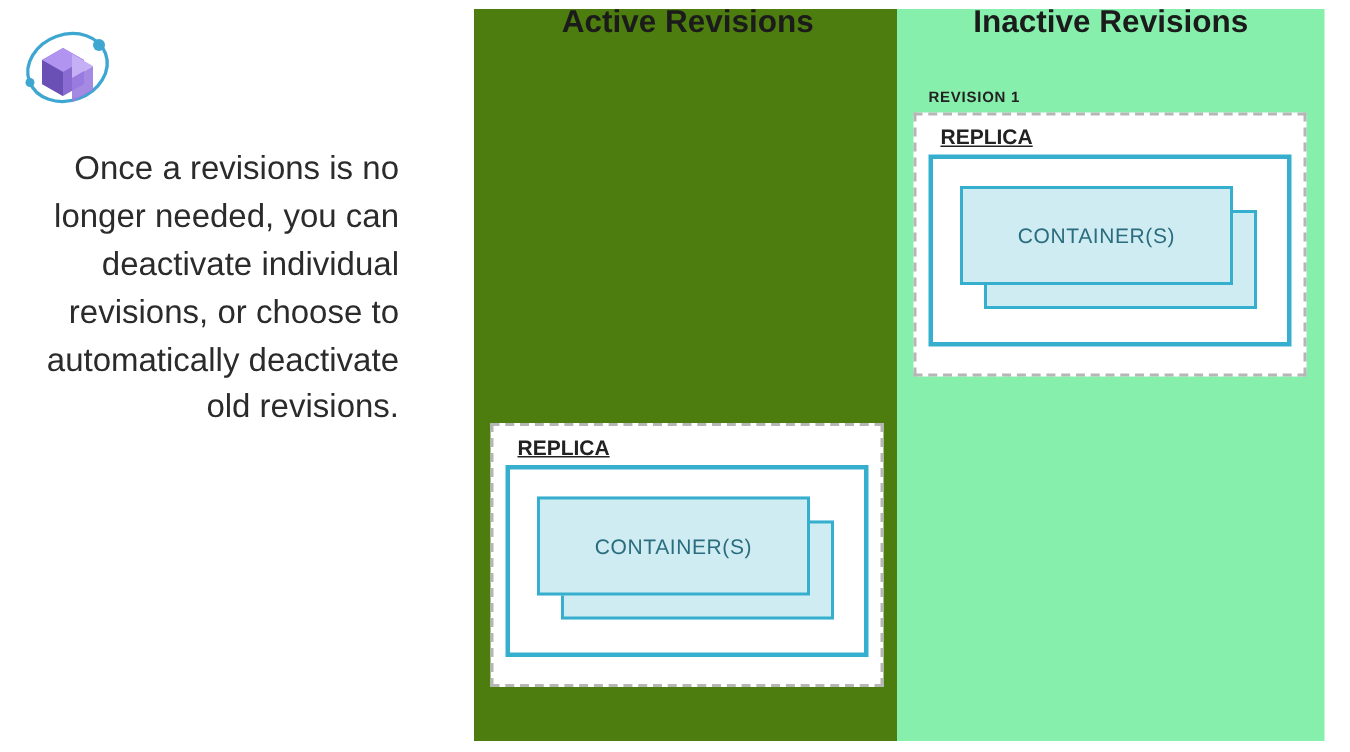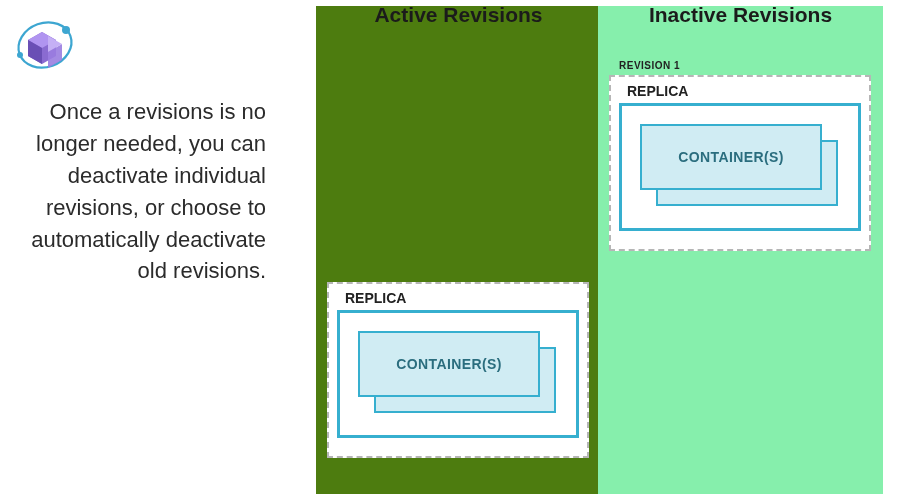--- a/index.html
+++ b/index.html
@@ -76,20 +76,21 @@
     background: #fff;
     padding: 6px 8px 12px 8px;
     height: 176px;
     position: relative;
   }
   .replica-label {
     font-size: 14px;
     font-weight: 700;
     color: #222;
     margin: 0 0 4px 8px;
+    text-decoration: underline;
   }
   .replica-box {
     border: 3px solid #36afcf;
     background: #fff;
     height: 128px;
     position: relative;
   }
   .container-stack {
     position: absolute;
     left: 18px;
@@ -106,21 +107,21 @@
     left: 16px;
     top: 16px;
   }
   .container-box.front {
     left: 0;
     top: 0;
     display: flex;
     align-items: center;
     justify-content: center;
     font-size: 14px;
-    font-weight: 700;
+    font-weight: 400;
     color: #2a6d7e;
     letter-spacing: 0.4px;
   }
 </style>
 </head>
 <body>
 
 <div class="left-col">
   <svg class="logo" width="72" height="58" viewBox="0 0 72 58">
     <ellipse cx="35" cy="27" rx="27" ry="22" fill="none" stroke="#3da6d1" stroke-width="2.2" transform="rotate(-20 35 27)"></ellipse>

